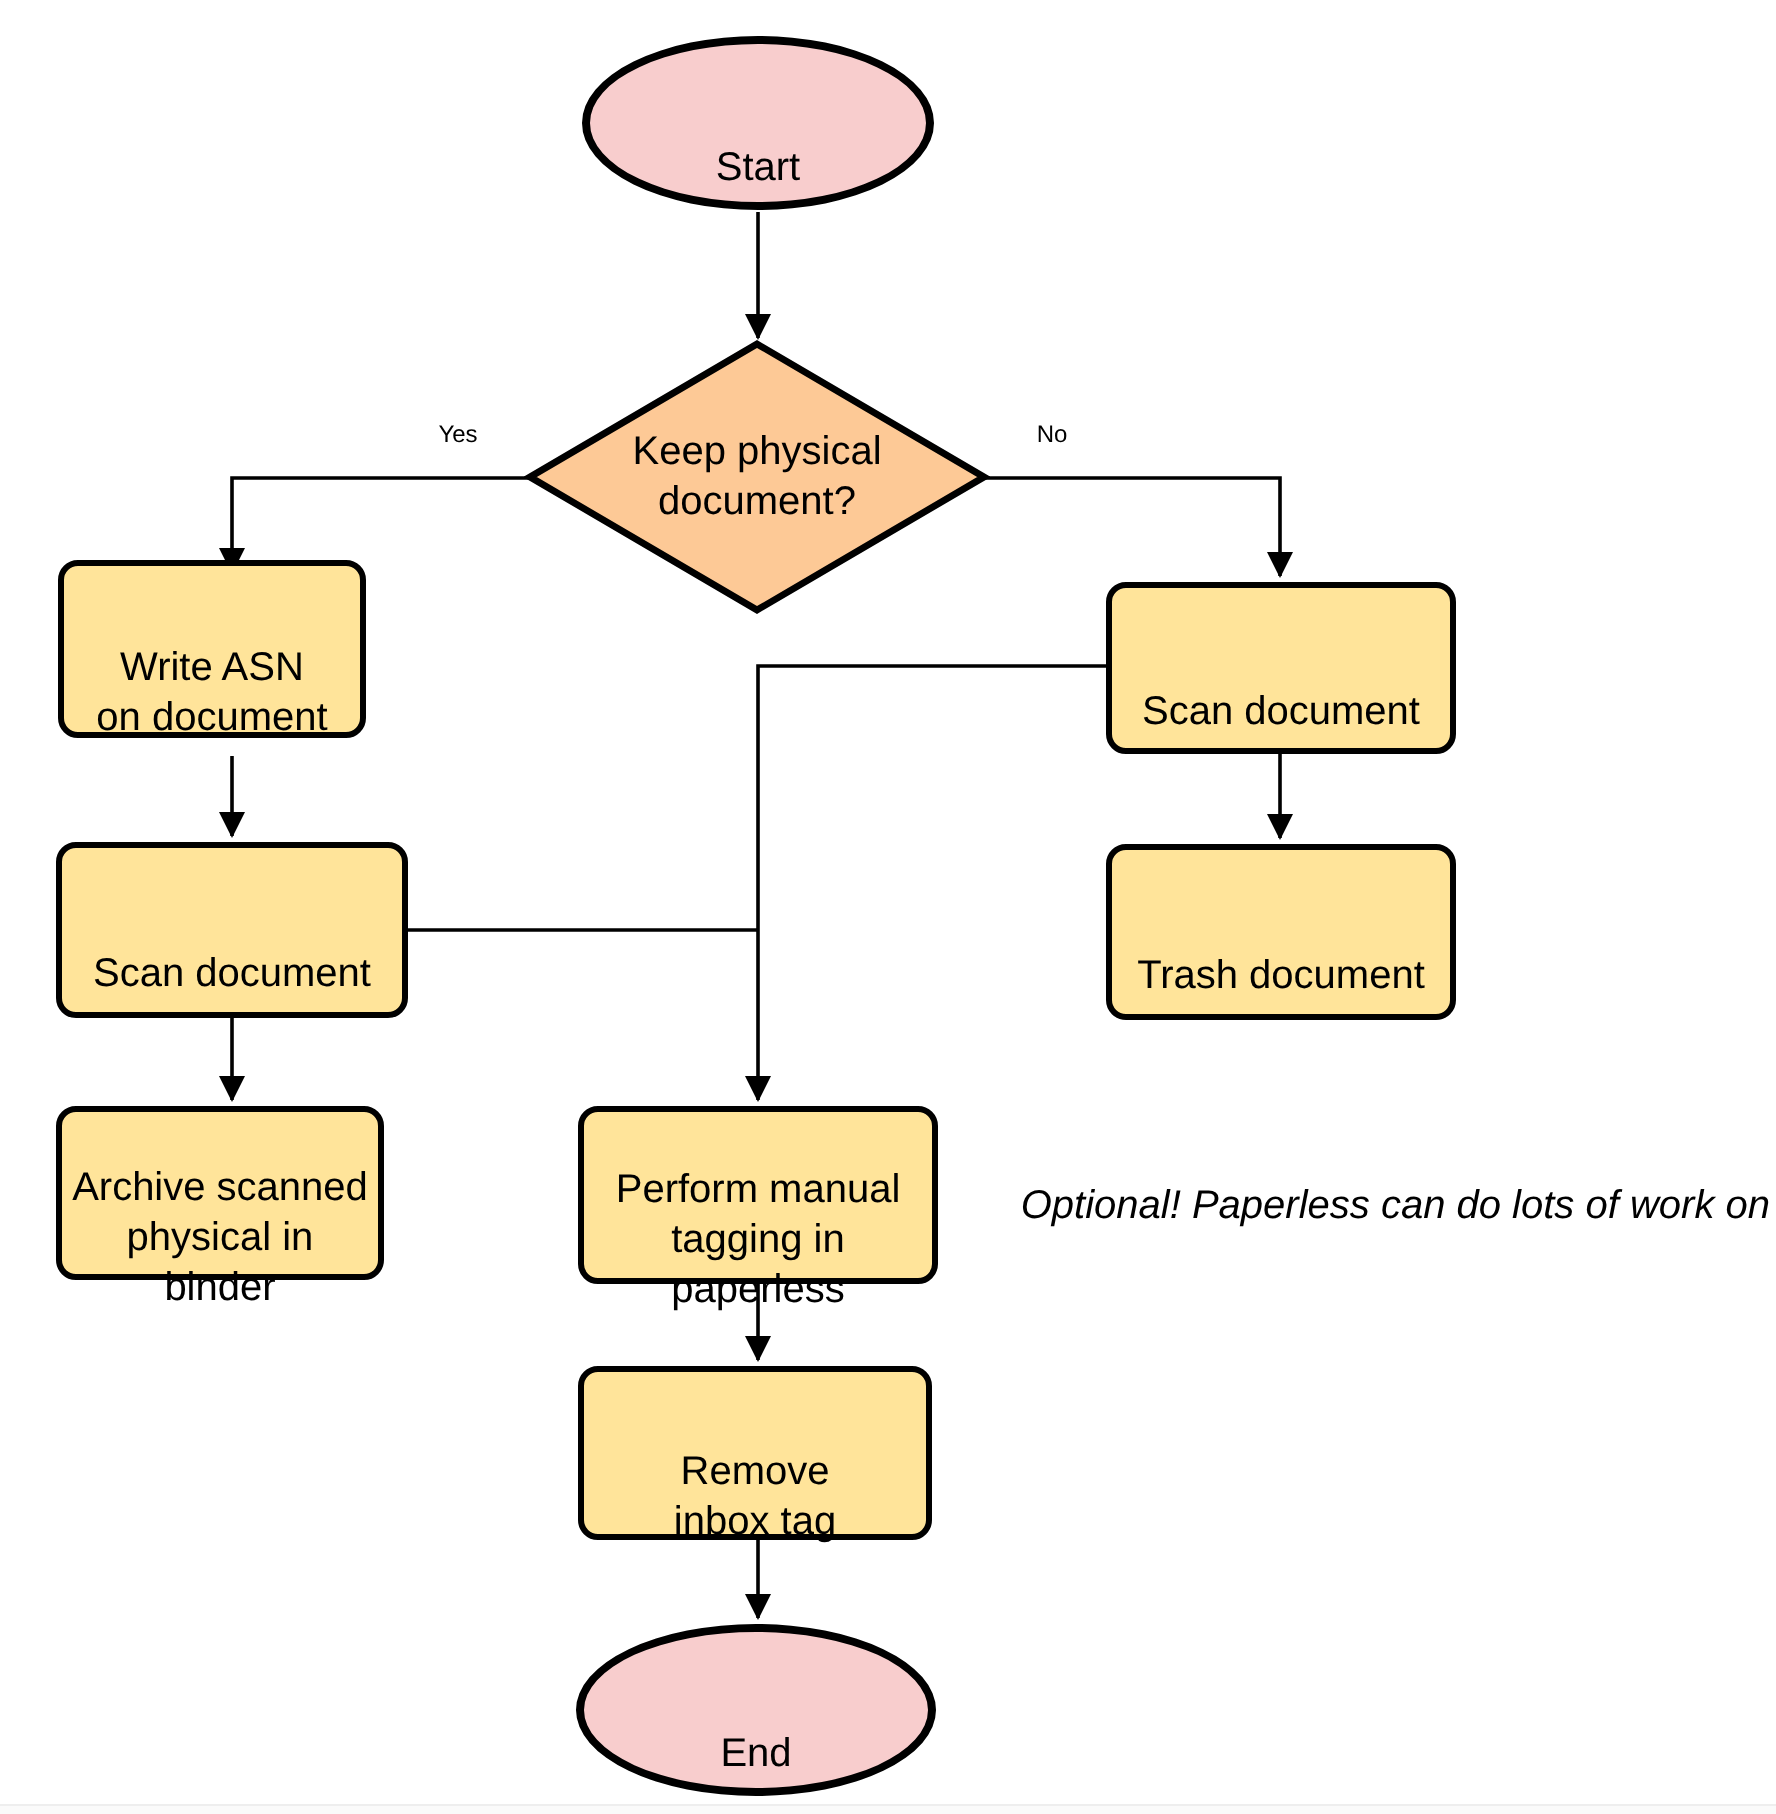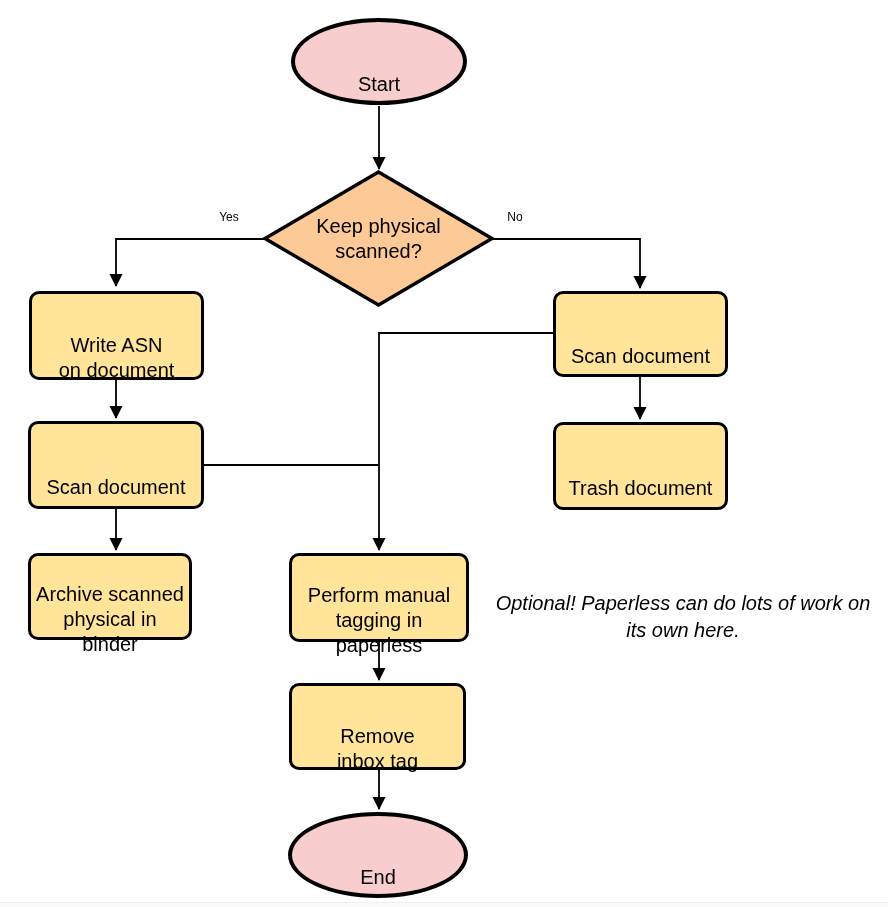--- a/index.html
+++ b/index.html
@@ -72,21 +72,21 @@
     z-index: 2;
     font-size: 12px;
     text-align: center;
   }
   .note {
     position: absolute;
     z-index: 2;
     font-size: 20px;
     line-height: 27px;
     font-style: italic;
-    text-align: center;
+    text-align: right;
   }
   .footer-strip {
     position: absolute;
     left: 0; top: 902px;
     width: 888px; height: 5px;
     background: #fafafa;
     border-top: 1px solid #eeeeee;
     z-index: 3;
   }
 </style>
@@ -118,28 +118,28 @@
       <div class="line">Start</div>
     </div>
   </div>
 
   <div class="decision-wrap" style="left:262px;top:169px;width:233px;height:139px">
     <svg width="233" height="139">
       <polygon points="3,69.5 116.5,3 230,69.5 116.5,136"></polygon>
     </svg>
     <div class="decision-label">
       <div class="line">Keep physical</div>
-      <div class="line">scanned?</div>
+      <div class="line">document?</div>
     </div>
   </div>
 
   <div class="edge-label" style="left:205px;top:210px;width:48px">Yes</div>
-  <div class="edge-label" style="left:491px;top:210px;width:48px">No</div>
+  <div class="edge-label" style="left:502px;top:210px;width:48px">No</div>
 
-  <div class="node process" style="left:29px;top:291px;width:175px;height:89px">
+  <div class="node process" style="left:29px;top:280px;width:154px;height:89px">
     <div class="label">
       <div class="line">Write ASN</div>
       <div class="line">on document</div>
     </div>
   </div>
 
   <div class="node process" style="left:28px;top:421px;width:176px;height:88px">
     <div class="label">
       <div class="line">Scan document</div>
     </div>
@@ -168,21 +168,20 @@
   </div>
 
   <div class="node process" style="left:553px;top:422px;width:175px;height:88px">
     <div class="label">
       <div class="line">Trash document</div>
     </div>
   </div>
 
   <div class="note" style="left:481px;top:590px;width:404px">
     <div class="line">Optional! Paperless can do lots of work on</div>
-    <div class="line">its own here.</div>
   </div>
 
   <div class="node terminal" style="left:288px;top:812px;width:180px;height:86px">
     <div class="label">
       <div class="line">End</div>
     </div>
   </div>
 
   <div class="node process" style="left:289px;top:683px;width:177px;height:87px">
     <div class="label">

